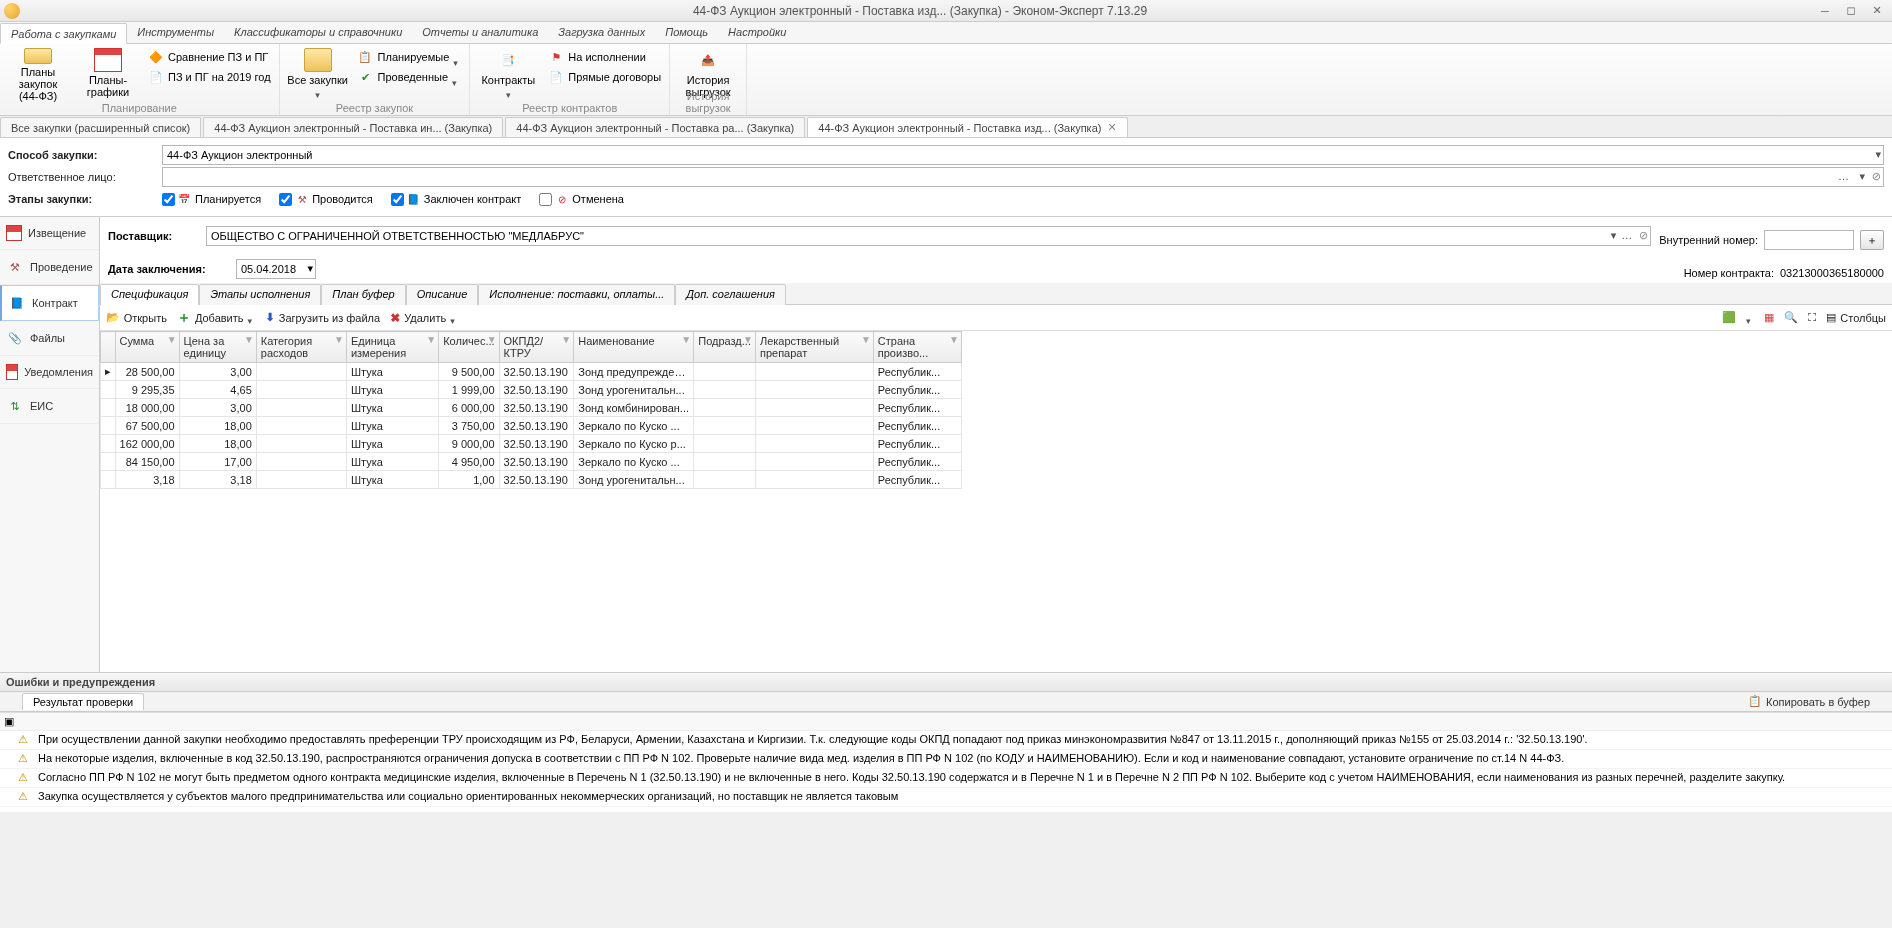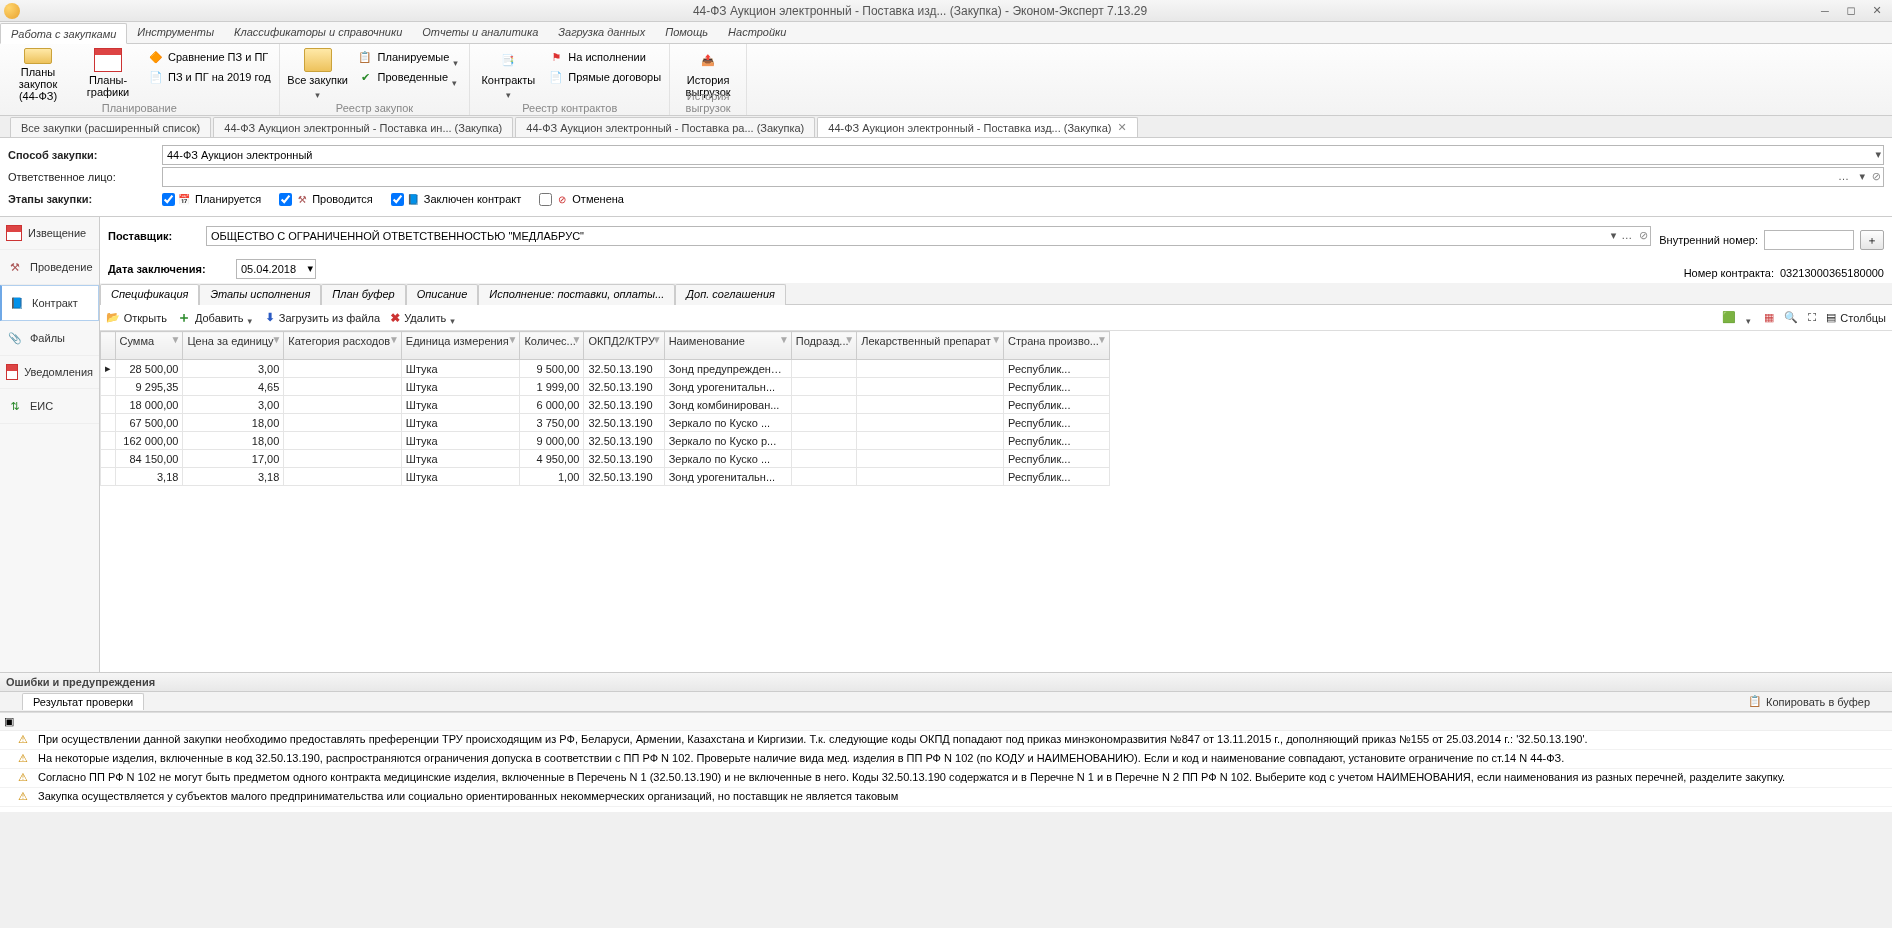--- a/index.html
+++ b/index.html
@@ -23,21 +23,21 @@
 .ribbon-group .group-label { position:absolute; bottom:1px; left:0; right:0; text-align:center; color:#888; font-size:11px; }
 .big-btn { display:flex; flex-direction:column; align-items:center; justify-content:flex-start; width:64px; height:56px; cursor:pointer; padding-top:2px; gap:2px; text-align:center; line-height:12px; }
 .big-btn .ico { width:28px; height:24px; display:flex; align-items:center; justify-content:center; }
 .small-btn { display:flex; align-items:center; gap:4px; height:18px; cursor:pointer; padding:0 2px; line-height:18px; white-space:nowrap; }
 .small-btn .ico { width:16px; height:16px; display:inline-flex; align-items:center; justify-content:center; }
 .vcol { display:flex; flex-direction:column; gap:2px; padding-top:2px; }
 .dd-caret { width:8px; height:8px; display:inline-block; }
 .dd-caret::after{content:"▾"; color:#555; font-size:9px;}
 
 
-.doc-tabs { height:22px; background:#efefef; border-bottom:1px solid #ccc; display:flex; align-items:flex-end; padding-left:10px; }
+.doc-tabs { height:22px; background:#efefef; border-bottom:1px solid #ccc; display:flex; align-items:flex-end; padding-left:0; }
 .doc-tab { height:20px; padding:3px 10px; background:#f6f6f6; border:1px solid #ccc; border-bottom:none; margin-right:2px; border-radius:2px 2px 0 0; cursor:pointer; display:flex; align-items:center; gap:6px; color:#444; font-size:11px; }
 .doc-tab.active { background:#fff; }
 .doc-tab .x { color:#888; cursor:pointer; font-size:11px; }
 
 
 .form-area { background:#fff; padding:6px 8px; border-bottom:1px solid #ccc; }
 .form-row { display:flex; align-items:center; height:22px; gap:4px; }
 .form-label { width:150px; color:#222; }
 .form-label.bold { font-weight:bold; }
 .sel { flex:1; height:20px; border:1px solid #b7b7b7; background:#fff; display:flex; align-items:center; padding:0 4px; position:relative; }
@@ -68,21 +68,21 @@
 .inner-tab { padding:3px 10px; border:1px solid #ccc; border-bottom:none; background:#f6f6f6; margin-right:0; cursor:pointer; border-radius:2px 2px 0 0; position:relative; top:1px; }
 .inner-tab.active { background:#fff; }
 
 
 .grid-toolbar { height:26px; display:flex; align-items:center; gap:10px; padding:0 6px; border-bottom:1px solid #ddd; }
 .tbtn { display:flex; align-items:center; gap:4px; cursor:pointer; color:#222; }
 .spacer { flex:1; }
 
 
 .grid { flex:1; overflow:auto; }
-table.data { border-collapse:collapse; width:1010px; }
+table.data { border-collapse:collapse; width:862px; }
 table.data th { background:linear-gradient(#fafafa,#ececec); border:1px solid #ccc; padding:3px 4px; font-weight:normal; color:#333; position:relative; text-align:left; height:28px; vertical-align:top; }
 table.data th .fil { position:absolute; right:2px; top:2px; color:#aaa; font-size:10px; cursor:pointer; }
 table.data td { border:1px solid #e5e5e5; padding:2px 4px; height:18px; color:#222; white-space:nowrap; overflow:hidden; text-overflow:ellipsis; max-width:120px; }
 table.data td.num { text-align:right; }
 .rowmark { width:14px; }
 
 
 .err-header { height:20px; background:linear-gradient(#f6f6f6,#e8e8e8); border-top:1px solid #ccc; border-bottom:1px solid #ccc; padding:3px 6px; font-weight:bold; color:#444; }
 .res-header { height:20px; background:#f3f3f3; border-bottom:1px solid #ccc; display:flex; align-items:center; padding:2px 22px; }
 .res-tab { padding:2px 10px; border:1px solid #ccc; border-bottom:none; background:#fff; border-radius:2px 2px 0 0; }

